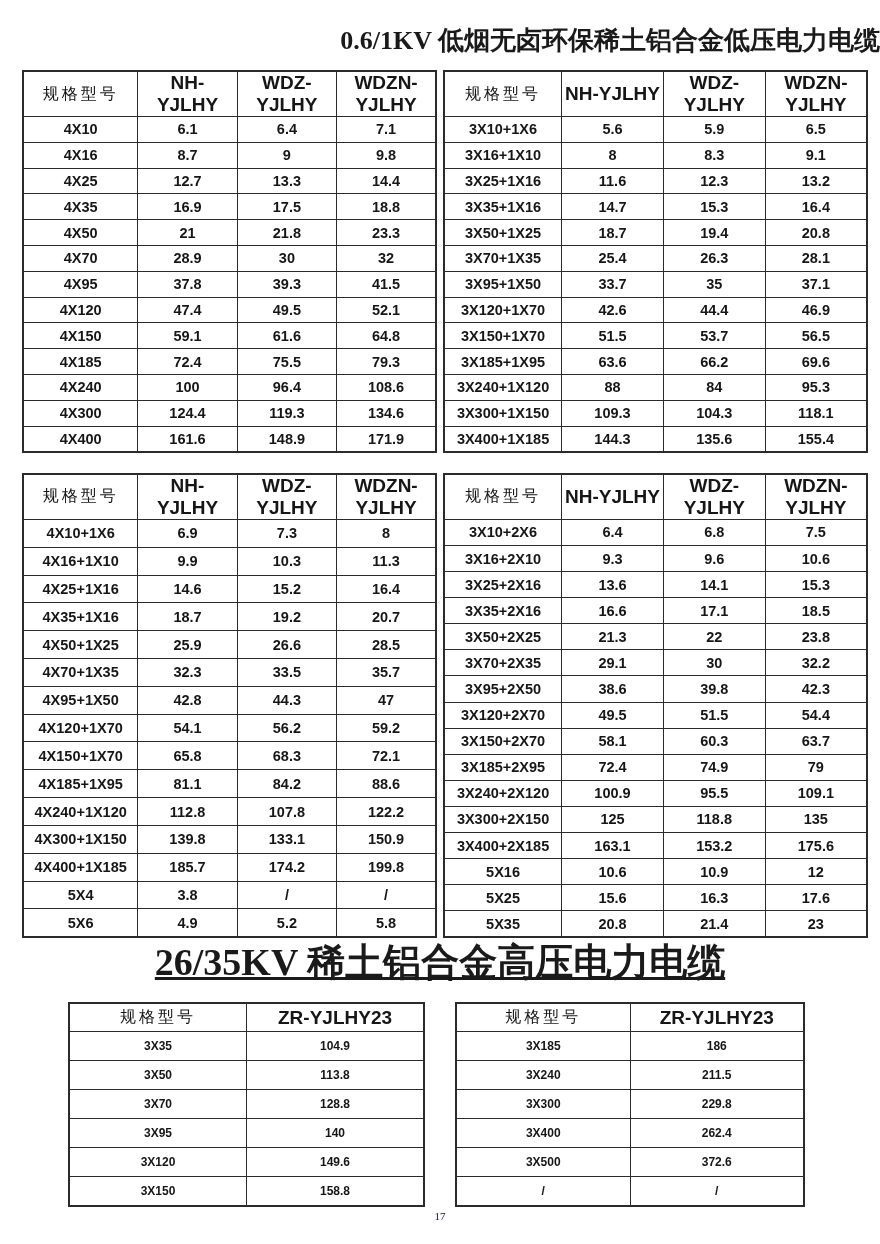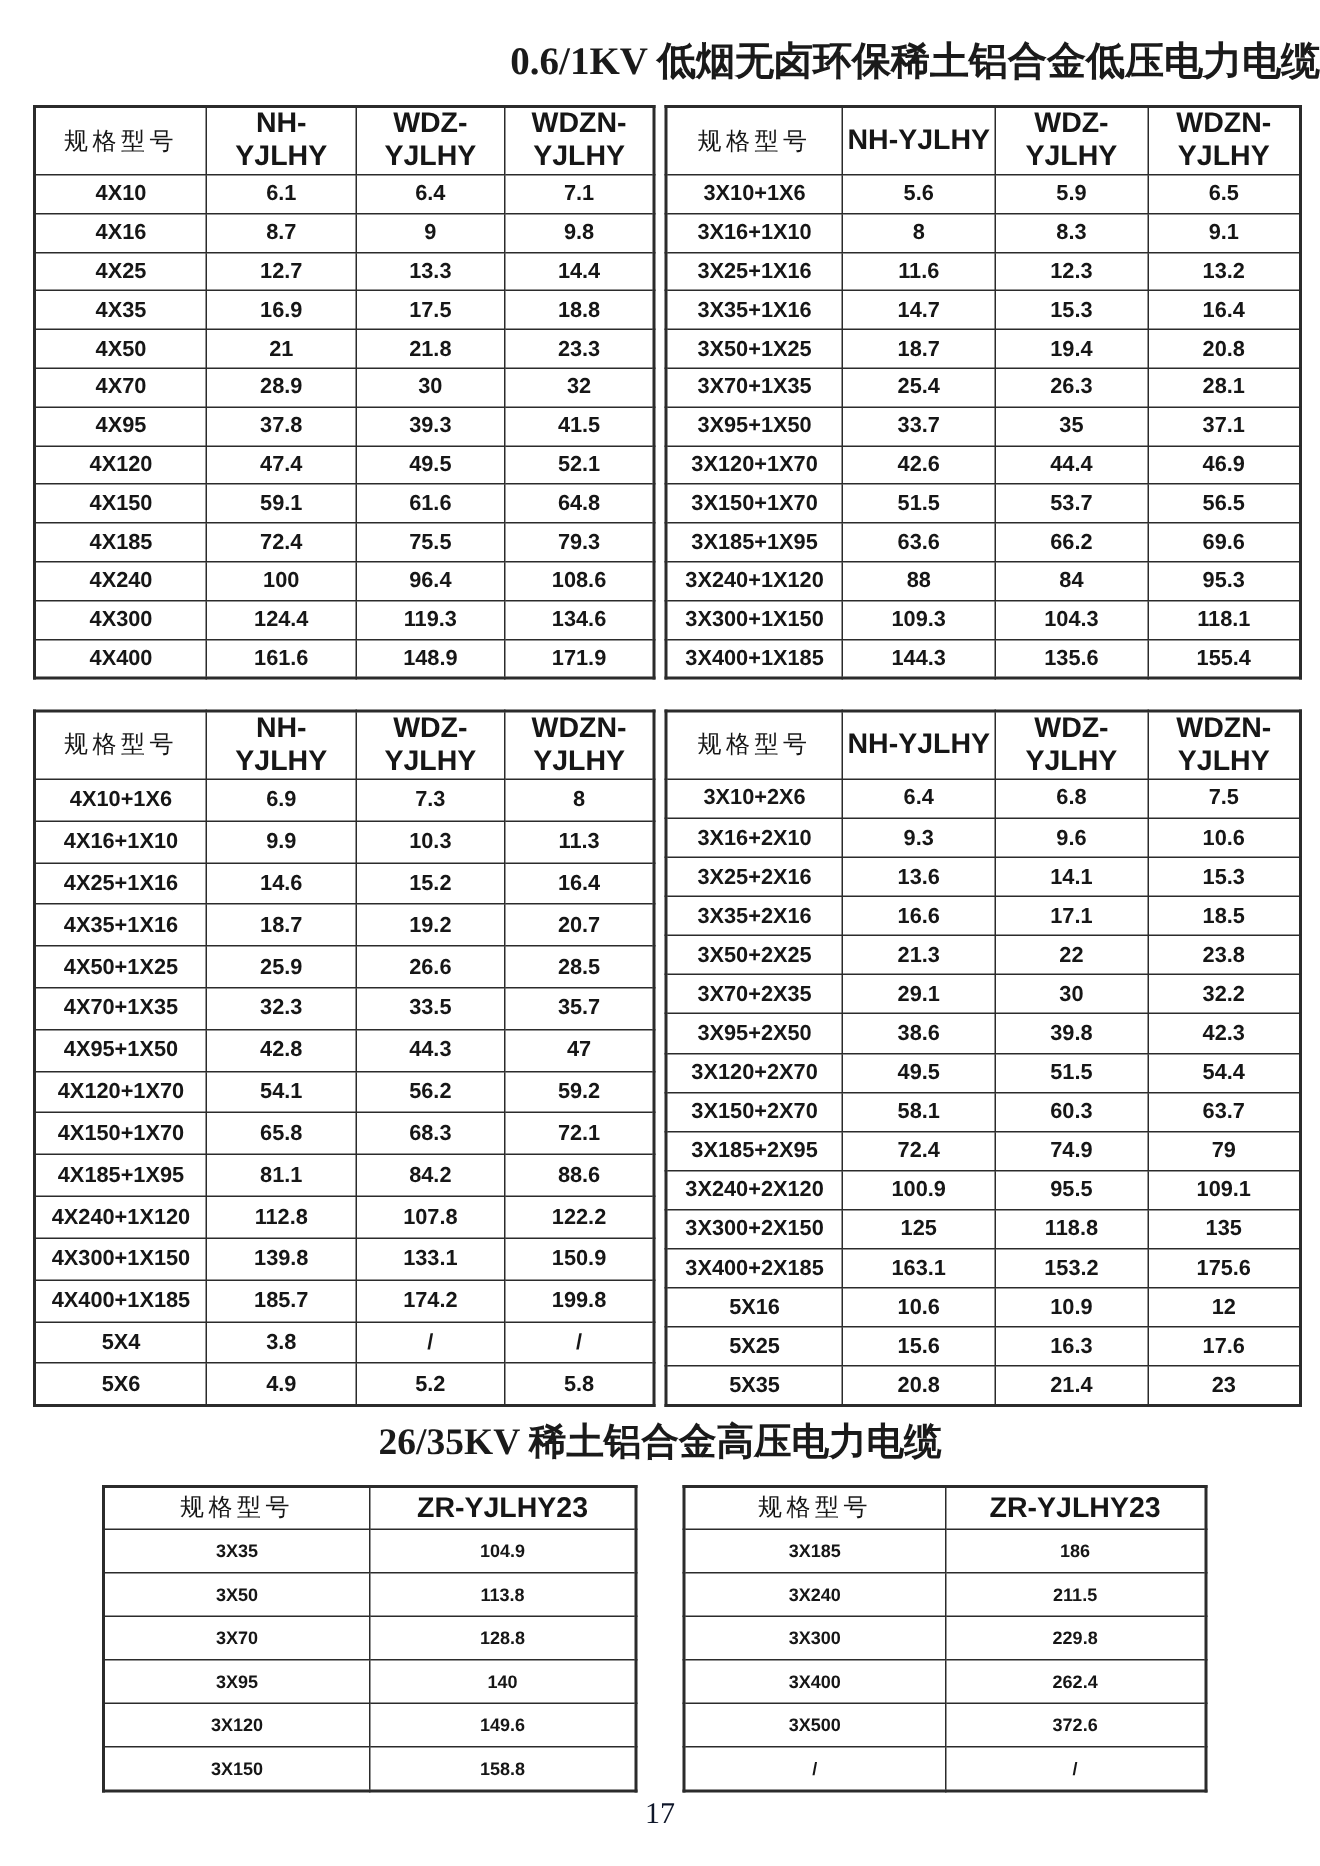--- a/index.html
+++ b/index.html
@@ -12,21 +12,21 @@
     overflow: hidden;
   }
   .page-title {
     text-align: center;
     font-family: "Liberation Serif", serif;
     font-weight: bold;
     color: #1a1a1a;
     white-space: nowrap;
   }
   .title-lv { font-size: 26px; margin: 24px 0 12px 0; line-height: 34px; text-align: right; }
-  .title-hv { font-size: 25px; margin: 4px 0 8px 0; line-height: 40px; }
+  .title-hv { font-size: 38px; margin: 4px 0 20px 0; line-height: 40px; text-decoration: underline; }
 
   .grid {
     display: grid;
     margin-left: 22px;
     margin-right: 12px;
   }
   .grid-lv { grid-template-columns: 415px 425px; gap: 6px; }
   .grid-top { margin-bottom: 20px; }
   .grid-hv {
     grid-template-columns: 357px 350px;
@@ -72,21 +72,21 @@
   .mid .lv-table th, .mid .lv-table td { height: 26.1px; }
 
   
   .hv-table th, .hv-table td { height: 29px; }
   .hv-table td { font-size: 12px; }
   .hv-table .col-spec { width: 50%; }
 
   .page-number {
     text-align: center;
     font-family: "Liberation Serif", serif;
-    font-size: 20px;
+    font-size: 11px;
     color: #0f172a;
     margin-top: 3px;
   }
 </style>
 </head>
 <body>
 
 <div>
 
   <h1 class="page-title title-lv">0.6/1KV 低烟无卤环保稀土铝合金低压电力电缆</h1>

